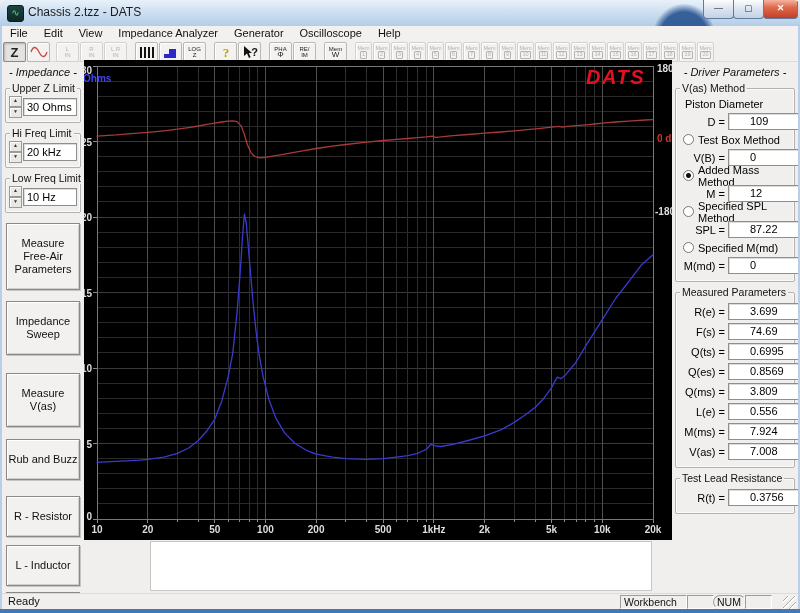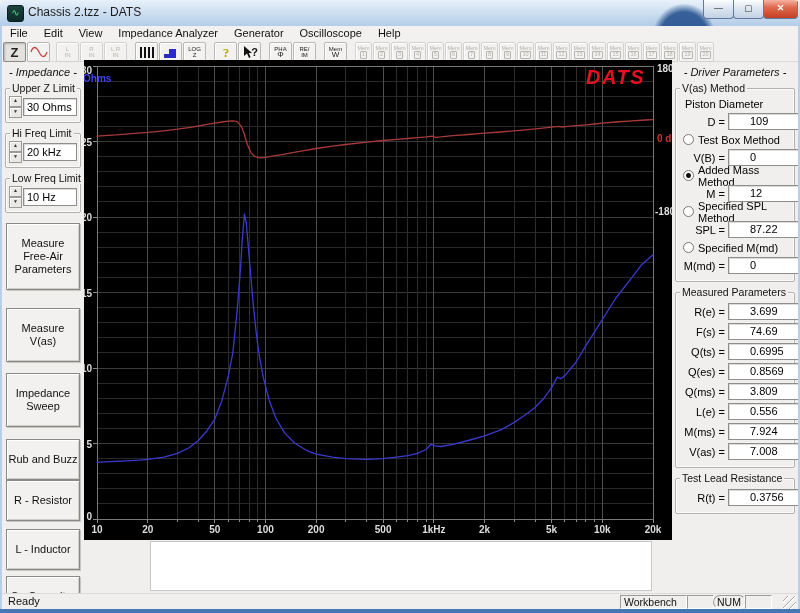--- a/index.html
+++ b/index.html
@@ -285,25 +285,25 @@
               <div class="spin-btn">▼</div>
             </div>
             <div class="tfield">10 Hz</div>
           </div>
         </div>
       </div>
     <div id="lp-buttons">
         <button class="lp-btn" style="margin-top: 10px;">Measure
 Free-Air
 Parameters</button>
-        <button class="lp-btn" style="margin-top: 18px;">Measure V(as)</button>
         <button class="lp-btn" style="margin-top: 11px;">Impedance
 Sweep</button>
+        <button class="lp-btn" style="margin-top: 18px;">Measure V(as)</button>
         <button class="lp-btn" style="margin-top: 12px;">Rub and Buzz</button>
-        <button class="lp-btn" style="margin-top: 0;">R - Resistor</button>
+        <button class="lp-btn" style="margin-top: 16px;">R - Resistor</button>
         <button class="lp-btn" style="margin-top: 8px;">L - Inductor</button>
         <button class="lp-btn" style="margin-top: 6px;">C - Capacitor</button>
       </div>
   </div>
 
   <div class="chart-wrap">
     <svg id="chart-svg" width="588" height="478" viewBox="0 0 588 478">
         <line x1="13" y1="443.9" x2="569" y2="443.9" stroke="#292929" stroke-width="1" shape-rendering="crispEdges"></line>
         <line x1="13" y1="428.8" x2="569" y2="428.8" stroke="#292929" stroke-width="1" shape-rendering="crispEdges"></line>
         <line x1="13" y1="413.7" x2="569" y2="413.7" stroke="#292929" stroke-width="1" shape-rendering="crispEdges"></line>

